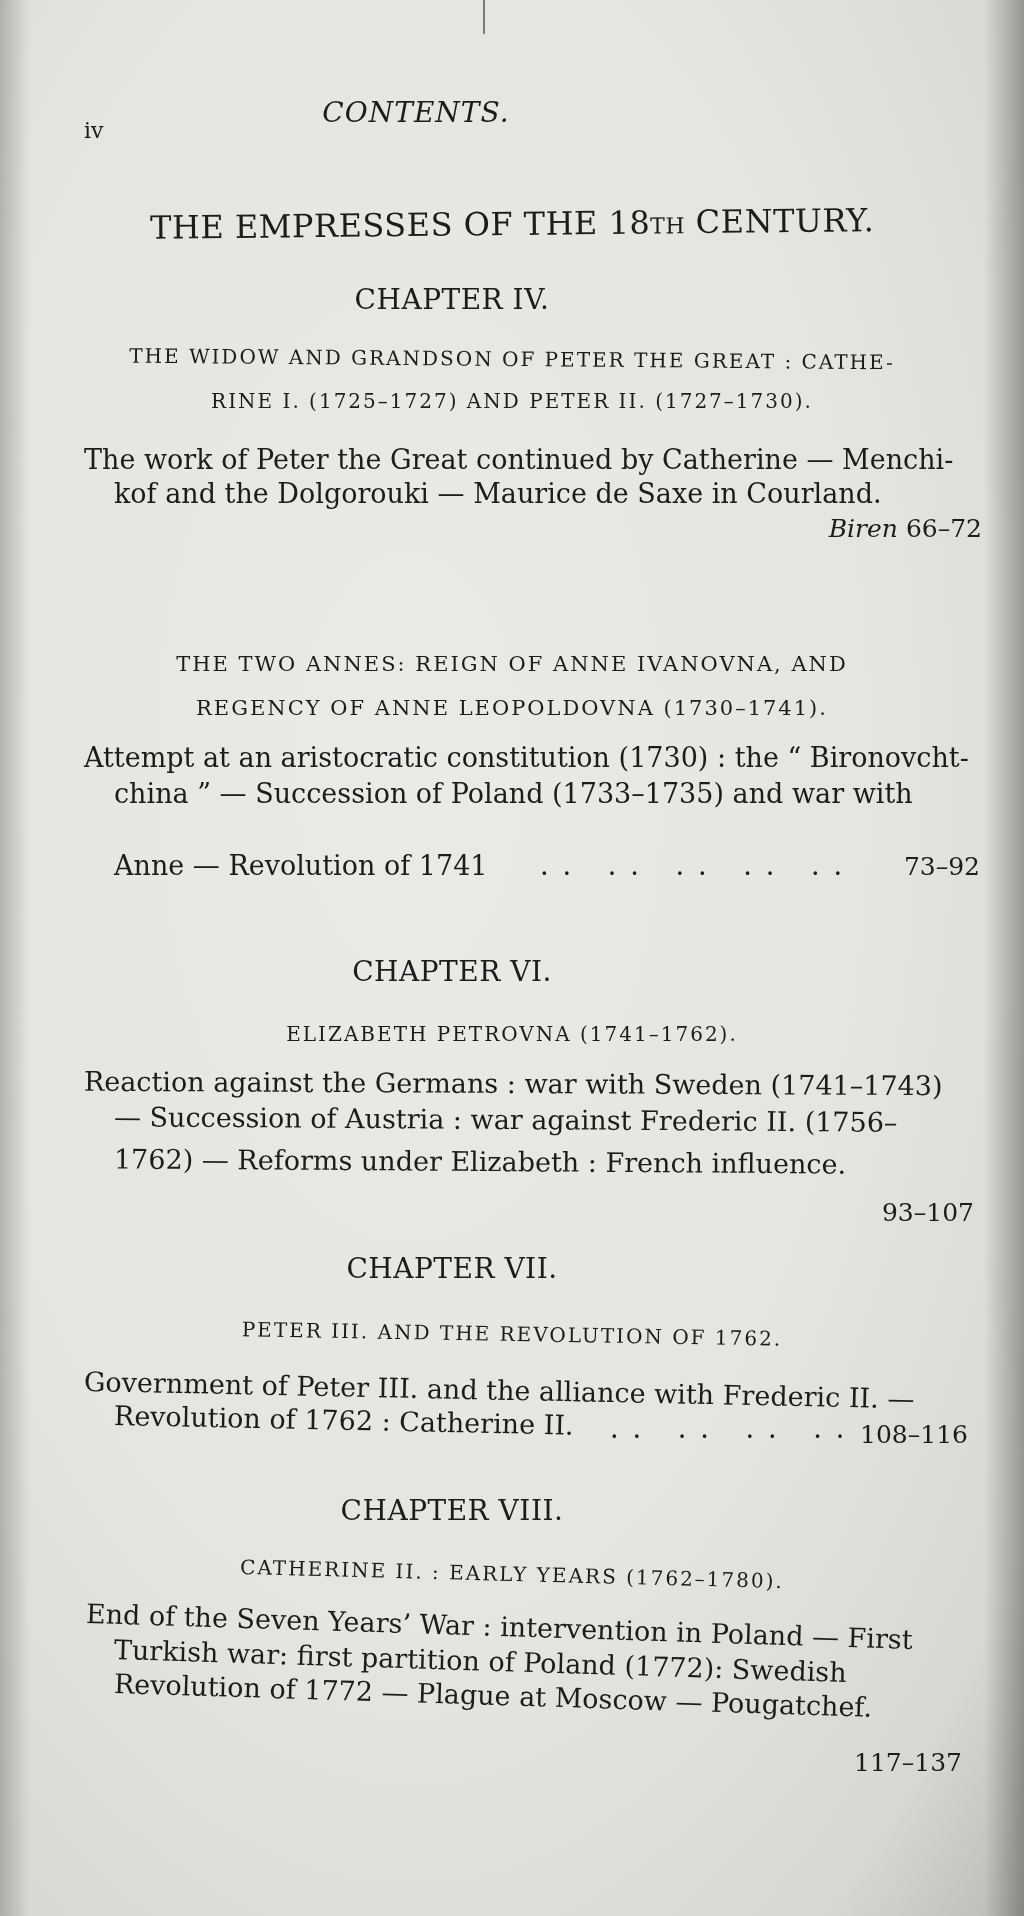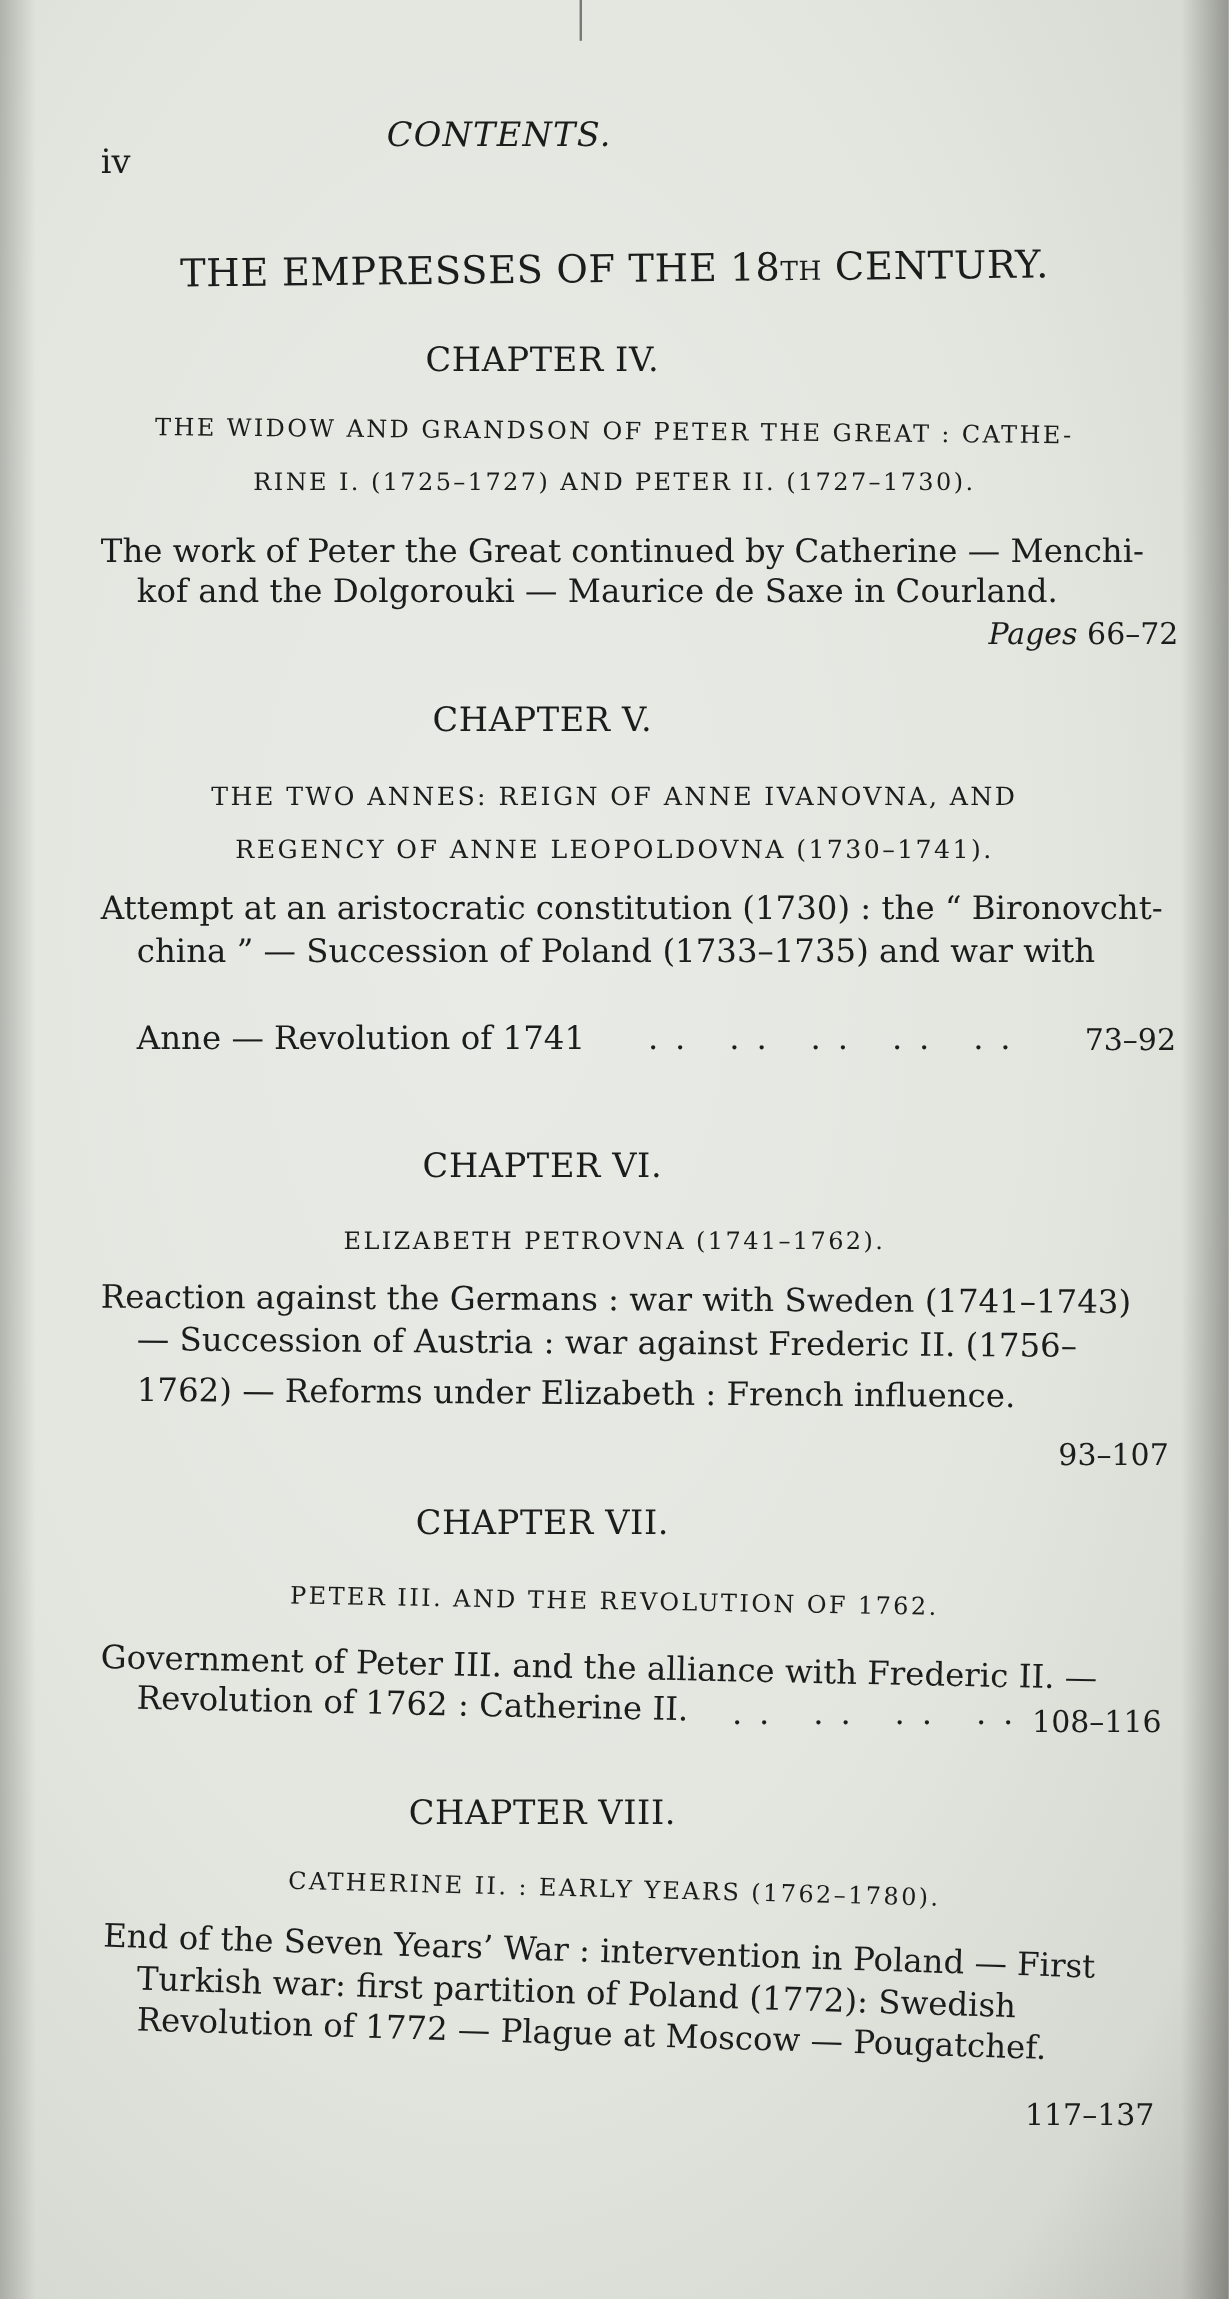--- a/index.html
+++ b/index.html
@@ -20,21 +20,21 @@
   }
   .page::after { 
     content: ""; position: absolute; right: 0; top: 0; bottom: 0; width: 40px;
     background: linear-gradient(to left, rgba(70,70,65,0.45), rgba(70,70,65,0));
   }
   .crease {
     position: absolute; left: 483px; top: 0; width: 2px; height: 34px;
     background: #4a4a48; opacity: .7;
   }
   .abs { position: absolute; white-space: nowrap; }
-  .folio { left: 84px; top: 118px; font-size: 28px; }
+  .folio { left: 84px; top: 118px; font-size: 22px; }
   .running-head { left: 0; width: 832px; text-align: center; top: 96px; font-size: 28px; font-style: italic; letter-spacing: 1px; }
   .part-title { left: 150px; top: 205px; font-size: 32px; letter-spacing: .5px; transform: rotate(-0.6deg); }
   .part-title small { font-size: 22px; }
   .chap { left: 0; width: 904px; text-align: center; font-size: 28px; letter-spacing: .5px; }
   .sub { left: 0; width: 1024px; text-align: center; font-size: 21px; letter-spacing: 2px; font-variant: small-caps; }
   .sub.small { font-size: 20px; }
   .body-line { font-size: 27px; letter-spacing: 0; }
   .pages { font-size: 25px; text-align: right; }
   .pages i { font-style: italic; }
 </style>
@@ -47,23 +47,22 @@
   <div class="abs folio">iv</div>
   <div class="abs running-head">CONTENTS.</div>
 
   <div class="abs part-title"><span>THE EMPRESSES OF THE 18</span><small>TH</small><span> CENTURY.</span></div>
 
   <div class="abs chap" style="top:283px;">CHAPTER IV.</div>
   <div class="abs sub small" style="top:347px; transform:rotate(0.5deg);">THE WIDOW AND GRANDSON OF PETER THE GREAT : CATHE-</div>
   <div class="abs sub small" style="top:389px;">RINE I. (1725–1727) AND PETER II. (1727–1730).</div>
   <div class="abs body-line" style="left:84px; top:444px;">The work of Peter the Great continued by Catherine — Menchi-</div>
   <div class="abs body-line" style="left:114px; top:478px;text-align:right;">kof and the Dolgorouki — Maurice de Saxe in Courland.</div>
-  <div class="abs pages" style="right:42px; top:514px;"><i>Pages</i> <span>66–72</span></div>
+  <div class="abs pages" style="right:42px; top:514px;"><i>Biren</i> <span>66–72</span></div>
 
-  <div class="abs chap" style="top:583px;">CHAPTER V.</div>
   <div class="abs sub" style="top:652px;">THE TWO ANNES: REIGN OF ANNE IVANOVNA, AND</div>
   <div class="abs sub" style="top:696px;">REGENCY OF ANNE LEOPOLDOVNA (1730–1741).</div>
   <div class="abs body-line" style="left:84px; top:742px;">Attempt at an aristocratic constitution (1730) : the “ Bironovcht-</div>
   <div class="abs body-line" style="left:114px; top:778px;">china ” — Succession of Poland (1733–1735) and war with</div>
   <div class="abs body-line" style="left:114px; top:850px;">Anne — Revolution of 1741</div>
   <div class="abs body-line" style="left:540px; top:850px; letter-spacing:14px;">.. .. .. .. ..</div>
   <div class="abs pages" style="right:44px; top:852px;">73–92</div>
 
   <div class="abs chap" style="top:955px;">CHAPTER VI.</div>
   <div class="abs sub small" style="top:1022px;">ELIZABETH PETROVNA (1741–1762).</div>

